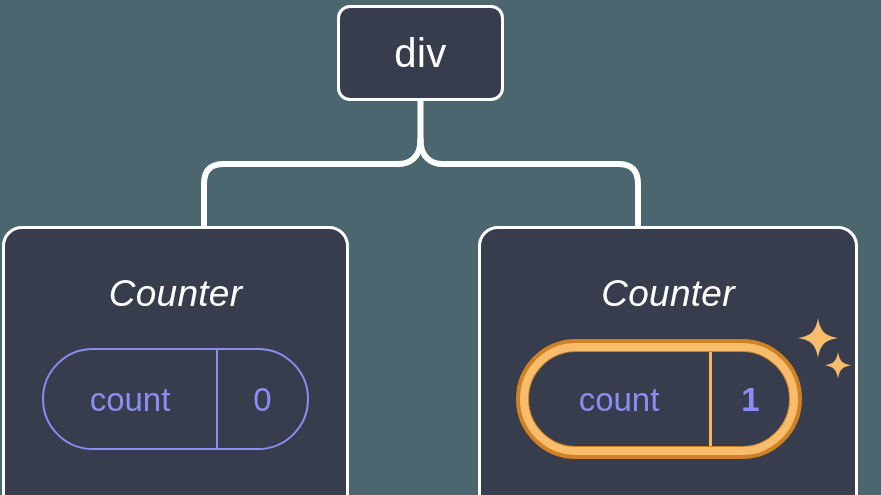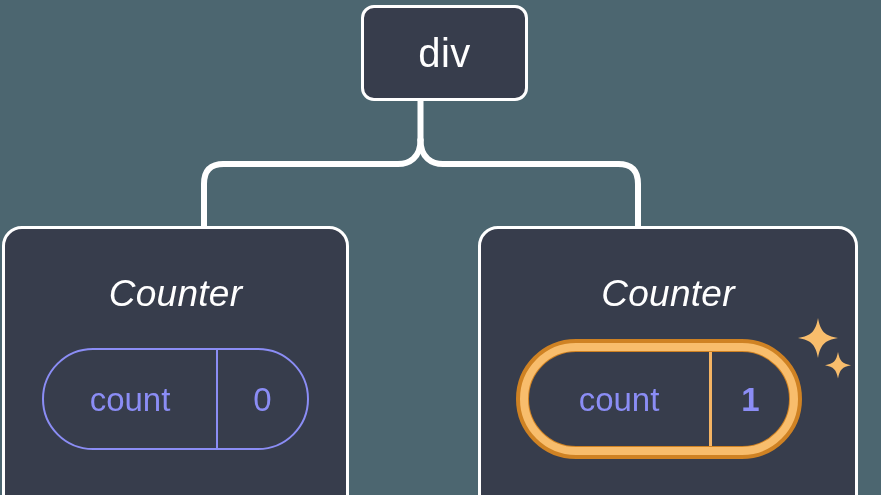--- a/index.html
+++ b/index.html
@@ -41,21 +41,20 @@
   }
   .node.root {
     left: 337px;
     top: 5px;
     width: 167px;
     height: 96px;
     border-radius: 13px;
     display: flex;
     align-items: center;
     justify-content: center;
-    margin-left: 24px;
   }
   .node.child {
     top: 226px;
     height: 290px;
     border-radius: 20px;
     border-width: 3px;
   }
   .node.child-left  { left: 2px;   width: 347px; }
   .node.child-right { left: 478px; width: 380px; }
 

